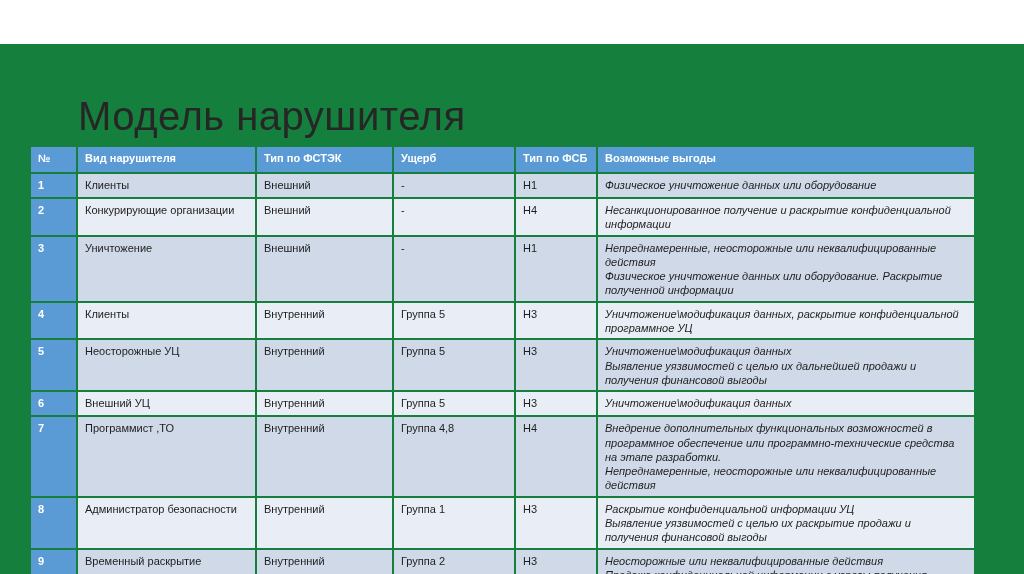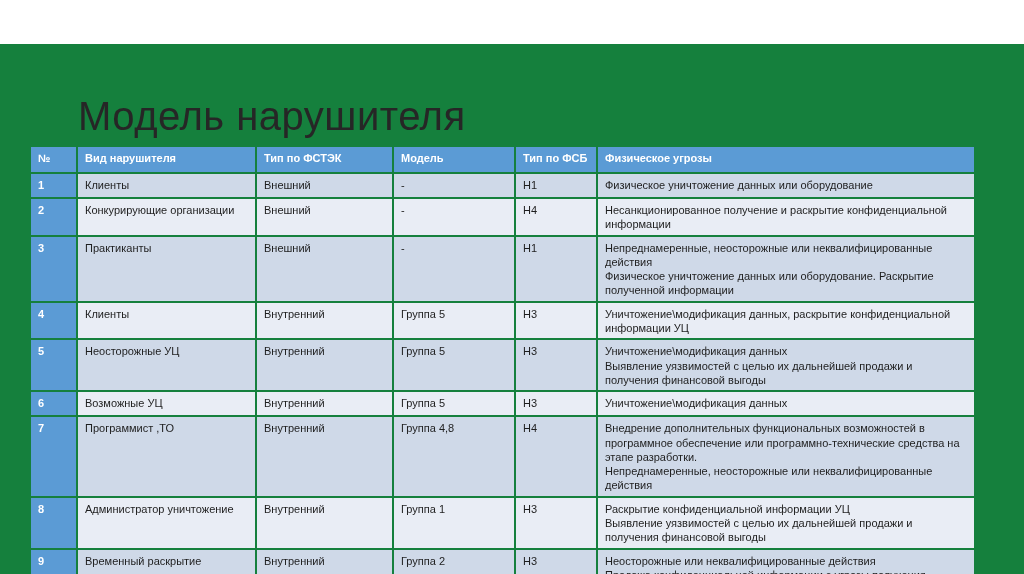--- a/index.html
+++ b/index.html
@@ -51,21 +51,21 @@
     font-weight: 700;
     height: 25px;
   }
   td.num {
     background: #5b9bd5;
     color: #ffffff;
     font-weight: 700;
   }
   tbody tr:nth-child(odd)  td:not(.num) { background: #cfd9e8; }
   tbody tr:nth-child(even) td:not(.num) { background: #e9edf5; }
-  td.threats { white-space: pre-line; }
+  td.threats { white-space: pre-line; font-style: italic; }
 
   tbody tr:nth-child(1)  { height: 23px; }
   tbody tr:nth-child(2)  { height: 35px; }
   tbody tr:nth-child(3)  { height: 58px; }
   tbody tr:nth-child(4)  { height: 30px; }
   tbody tr:nth-child(5)  { height: 47px; }
   tbody tr:nth-child(6)  { height: 23px; }
   tbody tr:nth-child(7)  { height: 76px; }
   tbody tr:nth-child(8)  { height: 50px; }
   tbody tr:nth-child(9)  { height: 48px; }
@@ -86,23 +86,23 @@
         <col class="c-fstec">
       <col class="c-group">
         <col class="c-fsb">
         <col class="c-thr">
     </colgroup>
     <thead>
       <tr>
         <th>№</th>
         <th>Вид нарушителя</th>
         <th>Тип по ФСТЭК</th>
-        <th>Модель</th>
+        <th>Ущерб</th>
         <th>Тип по ФСБ</th>
-        <th>Физическое угрозы</th>
+        <th>Возможные выгоды</th>
       </tr>
     </thead>
     <tbody>
       <tr>
         <td class="num">1</td>
         <td>Клиенты</td>
         <td>Внешний</td>
         <td>-</td>
         <td>Н1</td>
         <td class="threats">Физическое уничтожение данных или оборудование</td>
@@ -110,69 +110,69 @@
       <tr>
         <td class="num">2</td>
         <td>Конкурирующие организации</td>
         <td>Внешний</td>
         <td>-</td>
         <td>Н4</td>
         <td class="threats">Несанкционированное получение и раскрытие конфиденциальной информации</td>
       </tr>
       <tr>
         <td class="num">3</td>
-        <td>Практиканты</td>
+        <td>Уничтожение</td>
         <td>Внешний</td>
         <td>-</td>
         <td>Н1</td>
         <td class="threats">Непреднамеренные, неосторожные или неквалифицированные действия
 Физическое уничтожение данных или оборудование. Раскрытие полученной информации</td>
       </tr>
       <tr>
         <td class="num">4</td>
         <td>Клиенты</td>
         <td>Внутренний</td>
         <td>Группа 5</td>
         <td>Н3</td>
-        <td class="threats">Уничтожение\модификация данных, раскрытие конфиденциальной информации УЦ</td>
+        <td class="threats">Уничтожение\модификация данных, раскрытие конфиденциальной программное УЦ</td>
       </tr>
       <tr>
         <td class="num">5</td>
         <td>Неосторожные УЦ</td>
         <td>Внутренний</td>
         <td>Группа 5</td>
         <td>Н3</td>
         <td class="threats">Уничтожение\модификация данных
 Выявление уязвимостей с целью их дальнейшей продажи и получения финансовой выгоды</td>
       </tr>
       <tr>
         <td class="num">6</td>
-        <td>Возможные УЦ</td>
+        <td>Внешний УЦ</td>
         <td>Внутренний</td>
         <td>Группа 5</td>
         <td>Н3</td>
         <td class="threats">Уничтожение\модификация данных</td>
       </tr>
       <tr>
         <td class="num">7</td>
         <td>Программист ,ТО</td>
         <td>Внутренний</td>
         <td>Группа 4,8</td>
         <td>Н4</td>
         <td class="threats">Внедрение дополнительных функциональных возможностей в программное обеспечение или программно-технические средства на этапе разработки.
 Непреднамеренные, неосторожные или неквалифицированные действия</td>
       </tr>
       <tr>
         <td class="num">8</td>
-        <td>Администратор уничтожение</td>
+        <td>Администратор безопасности</td>
         <td>Внутренний</td>
         <td>Группа 1</td>
         <td>Н3</td>
         <td class="threats">Раскрытие конфиденциальной информации УЦ
-Выявление уязвимостей с целью их дальнейшей продажи и получения финансовой выгоды</td>
+Выявление уязвимостей с целью их раскрытие продажи и получения финансовой выгоды</td>
       </tr>
       <tr>
         <td class="num">9</td>
         <td>Временный раскрытие</td>
         <td>Внутренний</td>
         <td>Группа 2</td>
         <td>Н3</td>
         <td class="threats">Неосторожные или неквалифицированные действия
 Продажа конфиденциальной информации с угрозы получения материальной выгоды</td>
       </tr>

